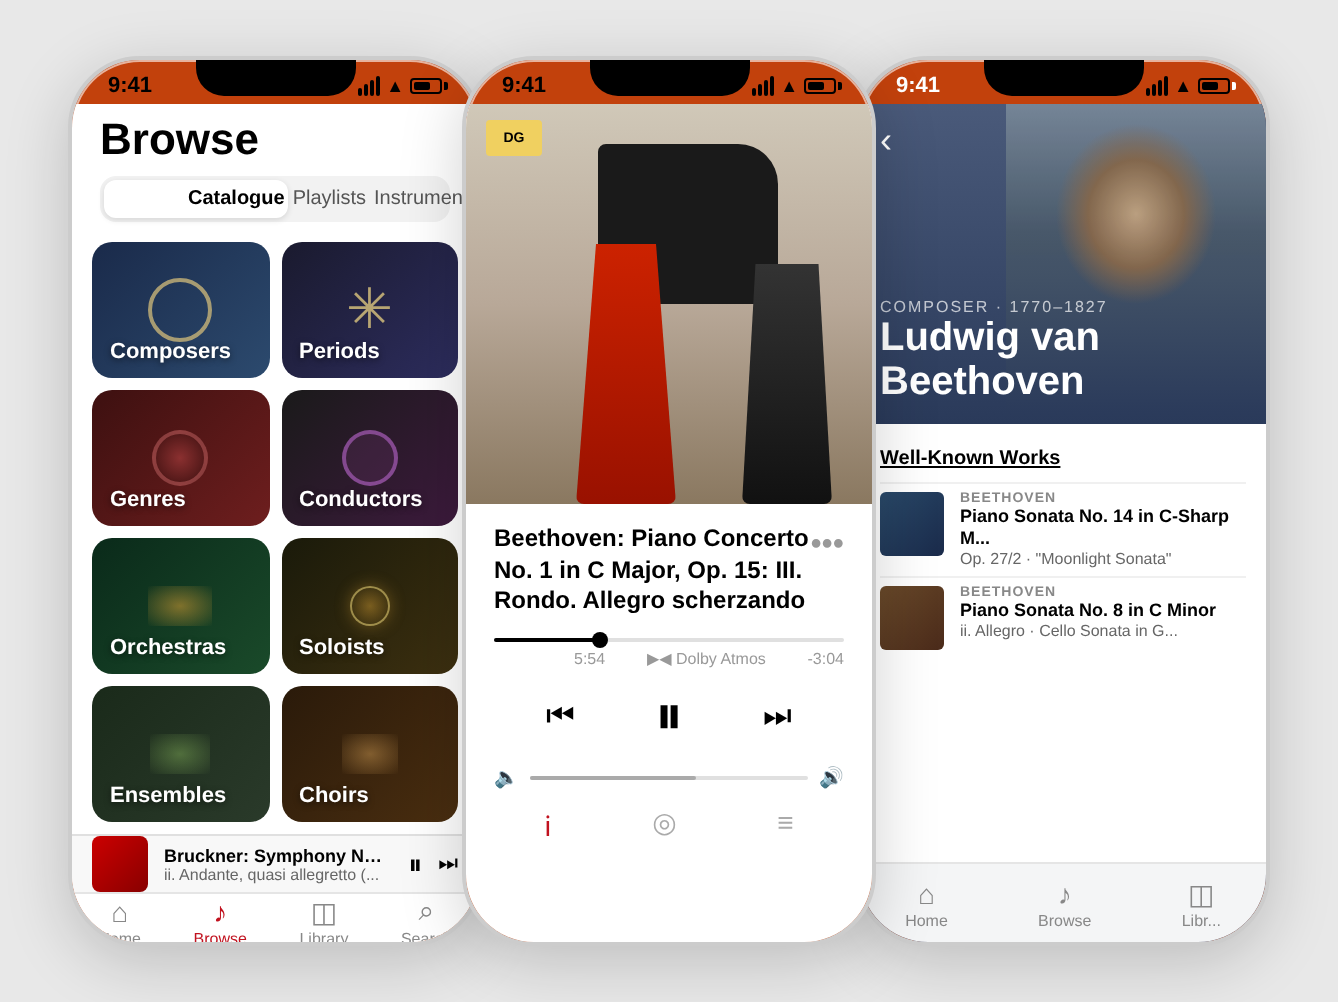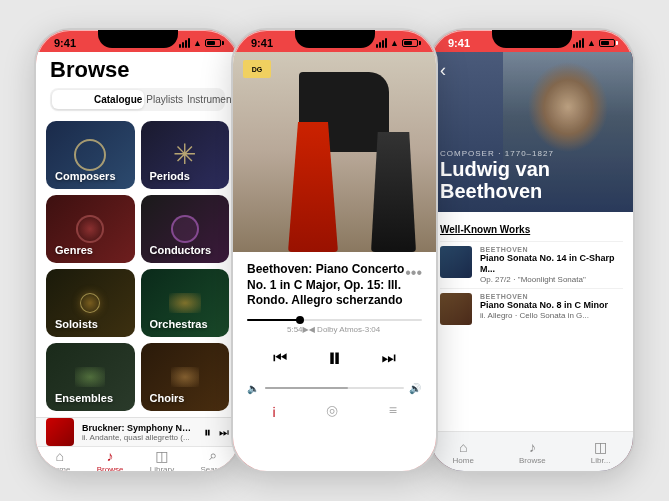--- a/index.html
+++ b/index.html
@@ -19,21 +19,21 @@
       align-items: center;
       justify-content: center;
       width: 669px;
       height: 501px;
     }
 
     
     .phone {
       width: 207px;
       height: 445px;
-      background: #ef4444;
+      background: #c2410c;
       border-radius: 36px;
       border: 2px solid #ccc;
       box-shadow: 0 8px 32px rgba(0,0,0,0.18), inset 0 0 0 1px rgba(255,255,255,0.6);
       overflow: hidden;
       position: relative;
       flex-shrink: 0;
     }
     .phone:nth-child(1) { margin-right: -10px; z-index: 1; }
     .phone:nth-child(2) { z-index: 2; }
     .phone:nth-child(3) { margin-left: -10px; z-index: 1; }
@@ -347,20 +347,21 @@
       width: 8px; height: 8px;
       background: #000;
       border-radius: 50%;
       position: absolute;
       top: -3px;
       left: 30%;
       transform: translateX(-50%);
     }
     .progress-times {
       display: flex;
+      justify-content: space-between;
       font-size: 8px;
       color: #999;
       padding-left: 40px;
     }
     .player-controls {
       display: flex;
       align-items: center;
       justify-content: space-around;
       padding: 6px 20px;
     }
@@ -588,32 +589,32 @@
           <span class="browse-cell-label">Genres</span>
         </div>
 
         <div class="browse-cell cell-conductors">
           <div class="cell-icon">
             <div class="icon-conductor"></div>
           </div>
           <span class="browse-cell-label">Conductors</span>
         </div>
 
+        <div class="browse-cell cell-orchestras">
+          <div class="cell-icon">
+            <div class="icon-orchestra"></div>
+          </div>
+          <span class="browse-cell-label">Orchestras</span>
+        </div>
+
         <div class="browse-cell cell-soloists">
           <div class="cell-icon">
             <div class="icon-soloist"></div>
           </div>
           <span class="browse-cell-label">Soloists</span>
-        </div>
-
-        <div class="browse-cell cell-orchestras">
-          <div class="cell-icon">
-            <div class="icon-orchestra"></div>
-          </div>
-          <span class="browse-cell-label">Orchestras</span>
         </div>
 
         <div class="browse-cell cell-ensembles">
           <div class="cell-icon">
             <div class="icon-ensemble"></div>
           </div>
           <span class="browse-cell-label">Ensembles</span>
         </div>
 
         <div class="browse-cell cell-choirs">

